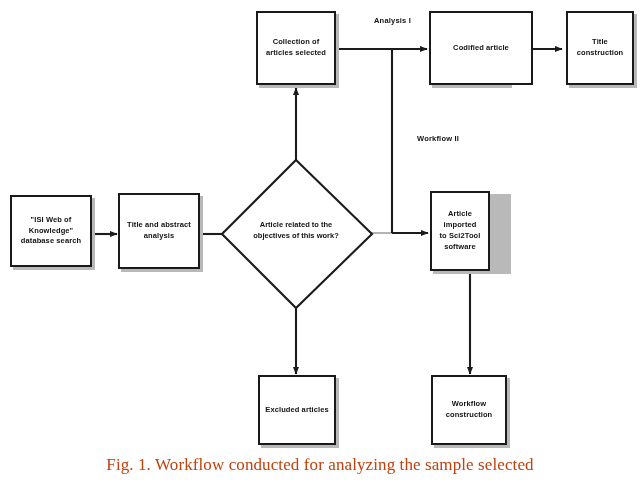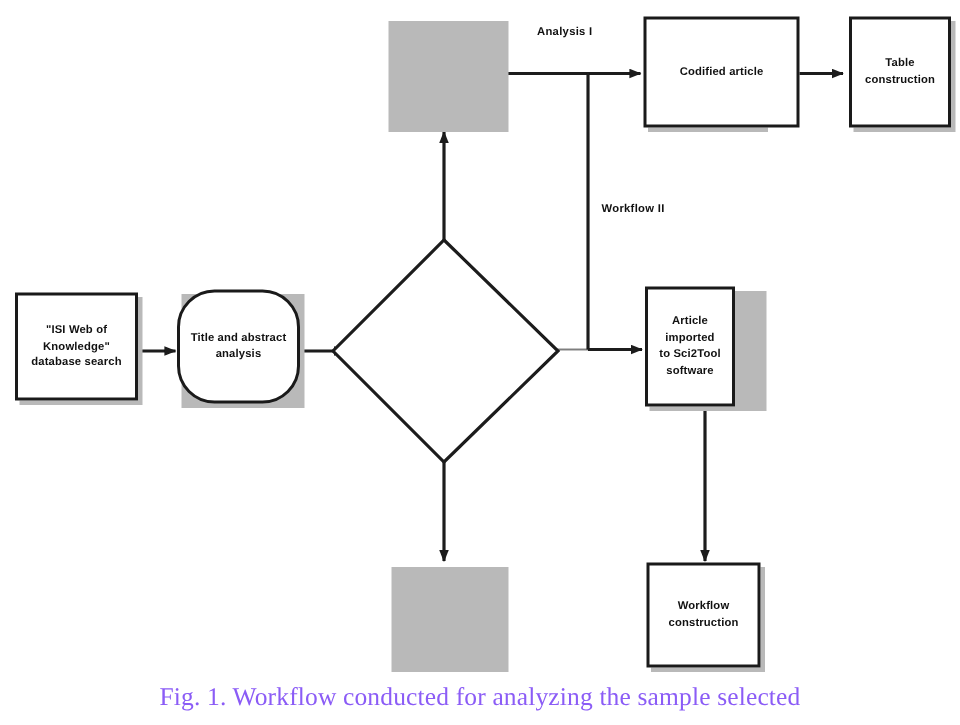--- a/index.html
+++ b/index.html
@@ -73,30 +73,31 @@
     filter: blur(0.22px);
   }
   .edge-label {
     position: absolute;
     font-family: "Liberation Sans", sans-serif;
     font-size: 7.5px;
     font-weight: 700;
     color: #111111;
     letter-spacing: 0.2px;
     filter: blur(0.22px);
+    margin-left: 16px;
   }
   #figure-caption {
     position: absolute;
     left: 0;
     top: 455px;
     width: 640px;
     text-align: center;
     font-family: "Liberation Serif", serif;
     font-size: 17px;
-    color: #8b5cf6;
+    color: #c2410c;
     letter-spacing: 0.1px;
   }
 </style>
 </head>
 <body>
 
 <div id="figure-root">
 
   <svg id="diagram-canvas" viewBox="0 0 640 455" xmlns="http://www.w3.org/2000/svg">
     <defs>
@@ -144,42 +145,53 @@
   <div class="node-shadow" style="left:433px; top:194px; width:78px; height:80px;"></div>
   <div class="node-shadow" style="left:261px; top:378px; width:78px; height:70px;"></div>
   <div class="node-shadow" style="left:434px; top:378px; width:76px; height:70px;"></div>
 
   <div class="node" style="left:10px; top:195px; width:82px; height:72px;">
     <span class="node-label">"ISI Web of
 Knowledge"
 database search</span>
   </div>
 
-  <div class="node" style="left:118px; top:193px; width:82px; height:76px;border-radius:25px;">
+  <div class="node" style="left:118px; top:193px; width:82px; height:76px;">
     <span class="node-label">Title and abstract
 analysis</span>
   </div>
 
-
+  <div class="diamond-wrap" style="left:221px; top:159px;">
+    <div class="diamond-text">Article related to the
+objectives of this work?</div>
+  </div>
+
+  <div class="node" style="left:256px; top:11px; width:80px; height:74px;">
+    <span class="node-label">Collection of
+articles selected</span>
+  </div>
 
   <div class="node" style="left:429px; top:11px; width:104px; height:74px;">
     <span class="node-label">Codified article</span>
   </div>
 
   <div class="node" style="left:566px; top:11px; width:68px; height:74px;">
-    <span class="node-label">Table
+    <span class="node-label">Title
 construction</span>
   </div>
 
   <div class="node" style="left:430px; top:191px; width:60px; height:80px;">
     <span class="node-label">Article imported
 to Sci2Tool
 software</span>
   </div>
 
+  <div class="node" style="left:258px; top:375px; width:78px; height:70px;">
+    <span class="node-label">Excluded articles</span>
+  </div>
 
   <div class="node" style="left:431px; top:375px; width:76px; height:70px;">
     <span class="node-label">Workflow
 construction</span>
   </div>
 
   <div class="edge-label" style="left:358px; top:16px;">Analysis I</div>
 
   <div class="edge-label" style="left:401px; top:134px;">Workflow II</div>
 

